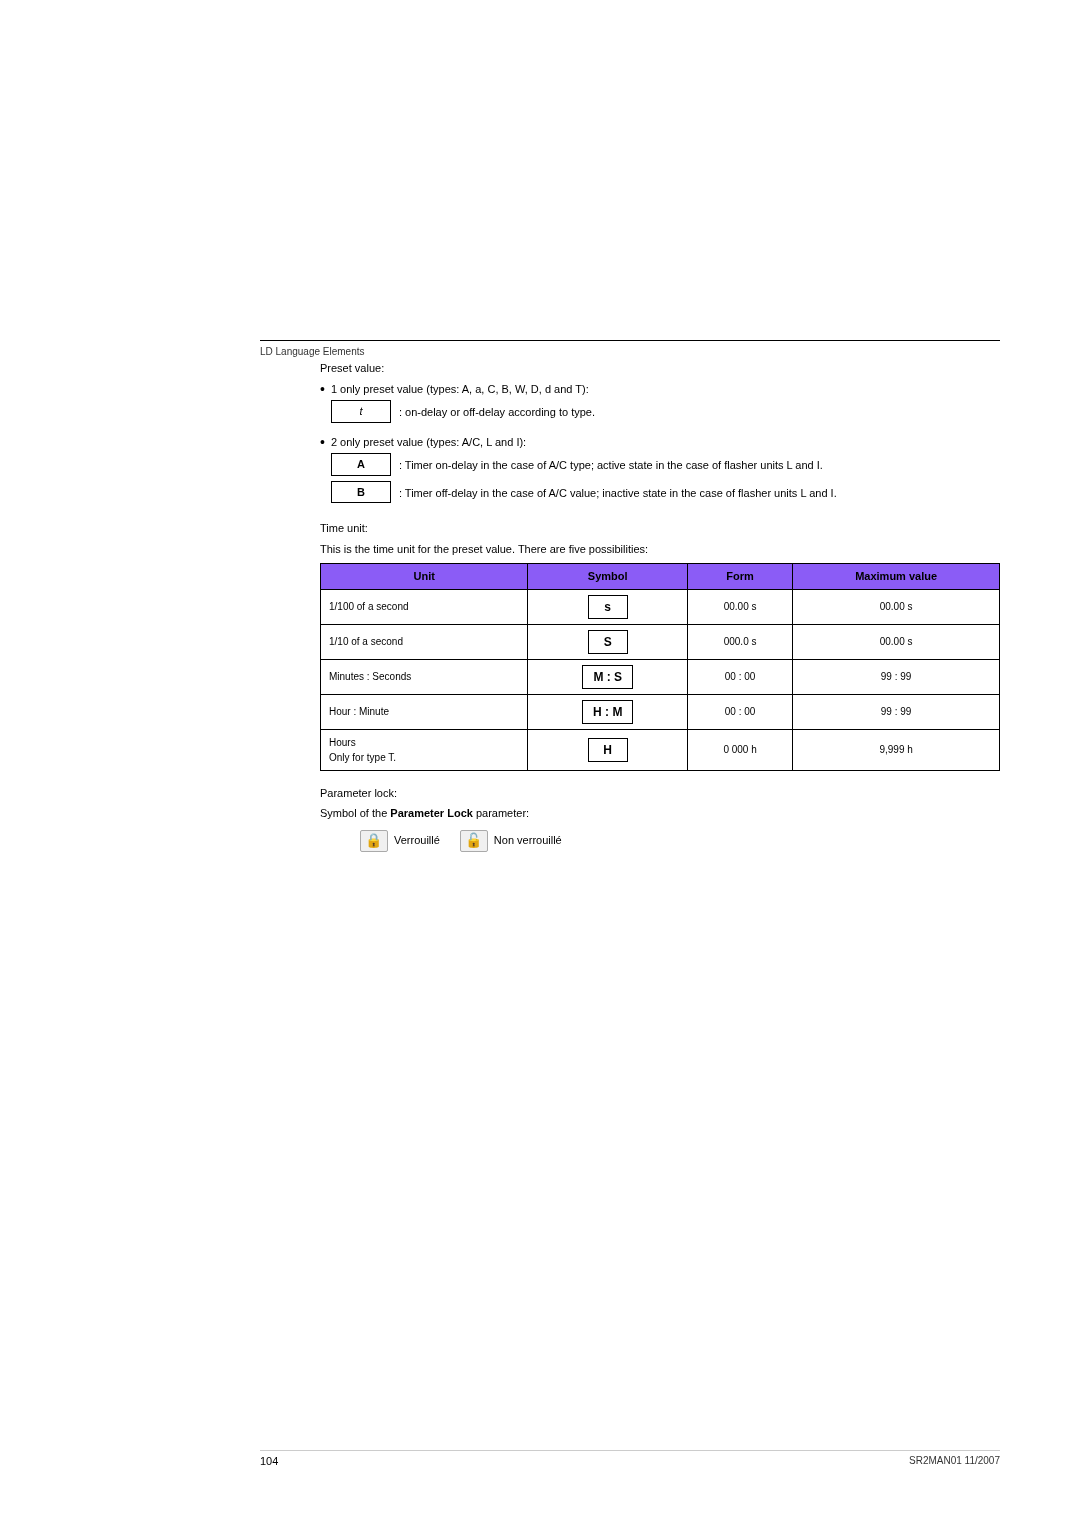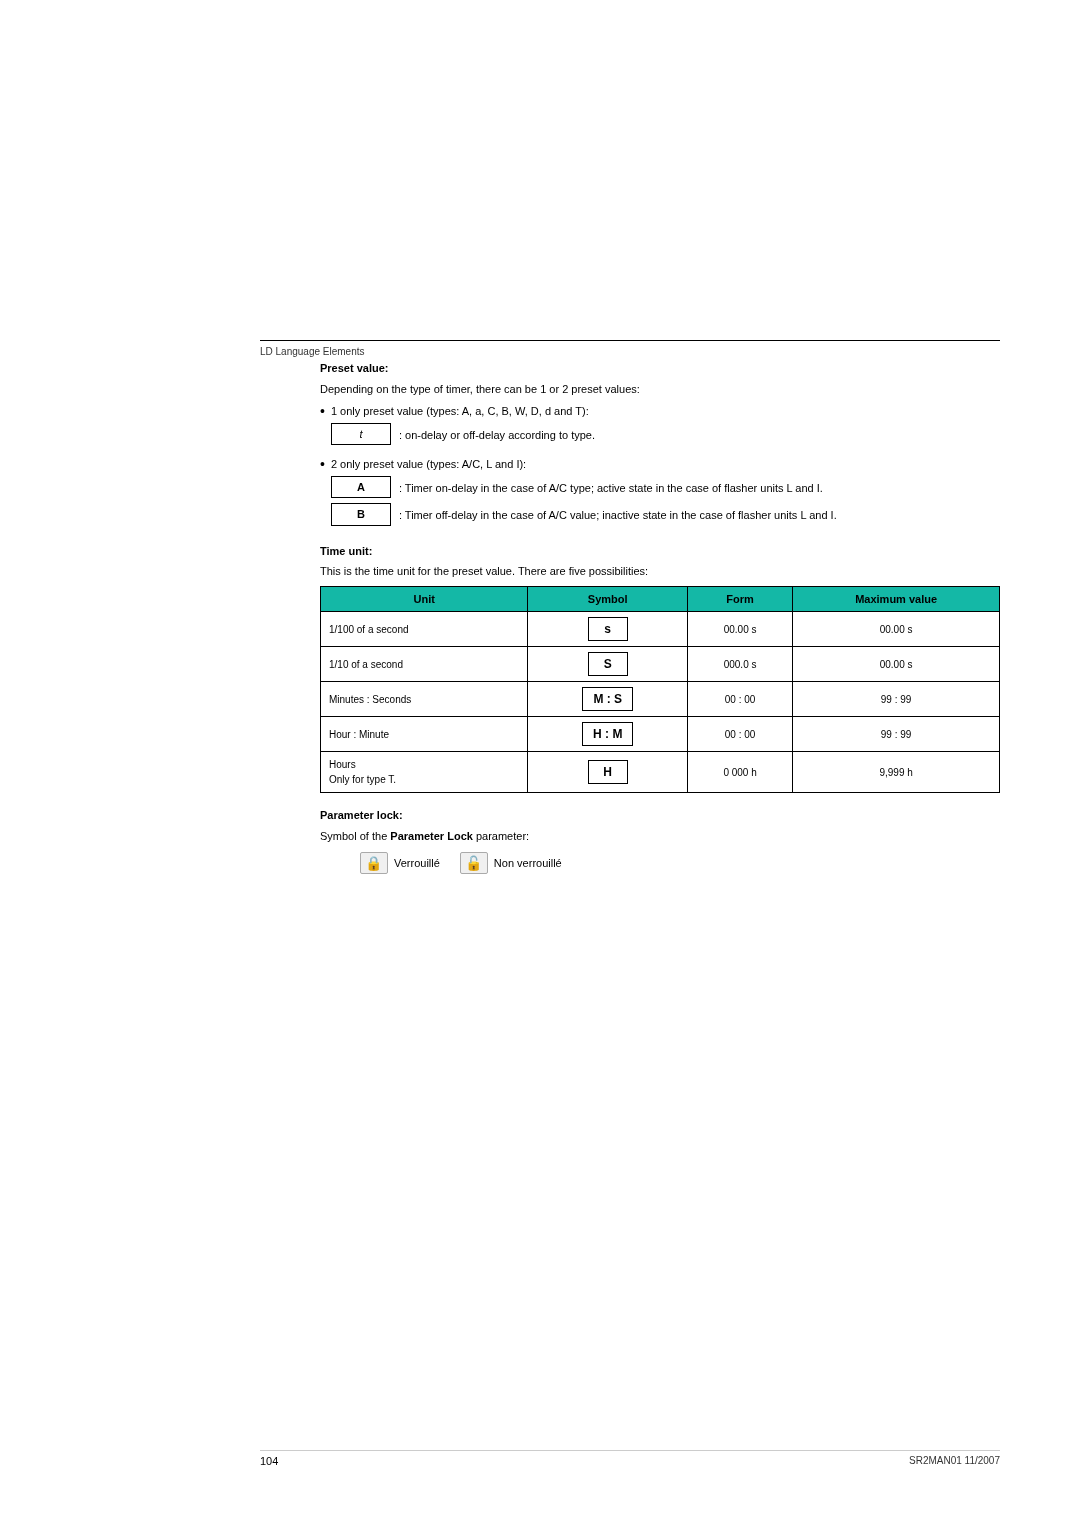--- a/index.html
+++ b/index.html
@@ -33,21 +33,21 @@
     }
     .content {
       position: absolute;
       top: 360px;
       left: 320px;
       right: 80px;
       font-size: 11px;
       line-height: 1.5;
     }
     .section-title {
-      font-weight: bold;
+      font-weight: normal;
       margin-bottom: 4px;
     }
     .section-body {
       margin-bottom: 12px;
     }
     .bullet-item {
       display: flex;
       align-items: flex-start;
       margin-bottom: 6px;
     }
@@ -94,21 +94,21 @@
     .time-table {
       border-collapse: collapse;
       width: 100%;
       margin-bottom: 14px;
       margin-top: 6px;
     }
     .time-table th {
       border: 1px solid #000;
       padding: 4px 8px;
       font-weight: bold;
-      background: #14b8a6;
+      background: #8b5cf6;
       text-align: center;
       font-size: 11px;
     }
     .time-table td {
       border: 1px solid #000;
       padding: 5px 8px;
       font-size: 10px;
       vertical-align: middle;
     }
     .time-table td.symbol-cell {
@@ -193,21 +193,20 @@
 <div class="page">
 
   <div class="header-bar">
     <span class="header-text">LD Language Elements</span>
   </div>
 
   <div class="content">
 
     <div class="section-body">
       <div class="section-title">Preset value:</div>
-      <div style="margin-bottom:6px;">Depending on the type of timer, there can be 1 or 2 preset values:</div>
 
       <div class="bullet-item">
         <span class="bullet-dot">•</span>
         <div class="bullet-content">
           <span>1 only preset value (types: A, a, C, B, W, D, d and T):</span>
           <br>
           <div class="box-inline-row">
             <div class="box-t">t</div>
             <span>: on-delay or off-delay according to type.</span>
           </div>

